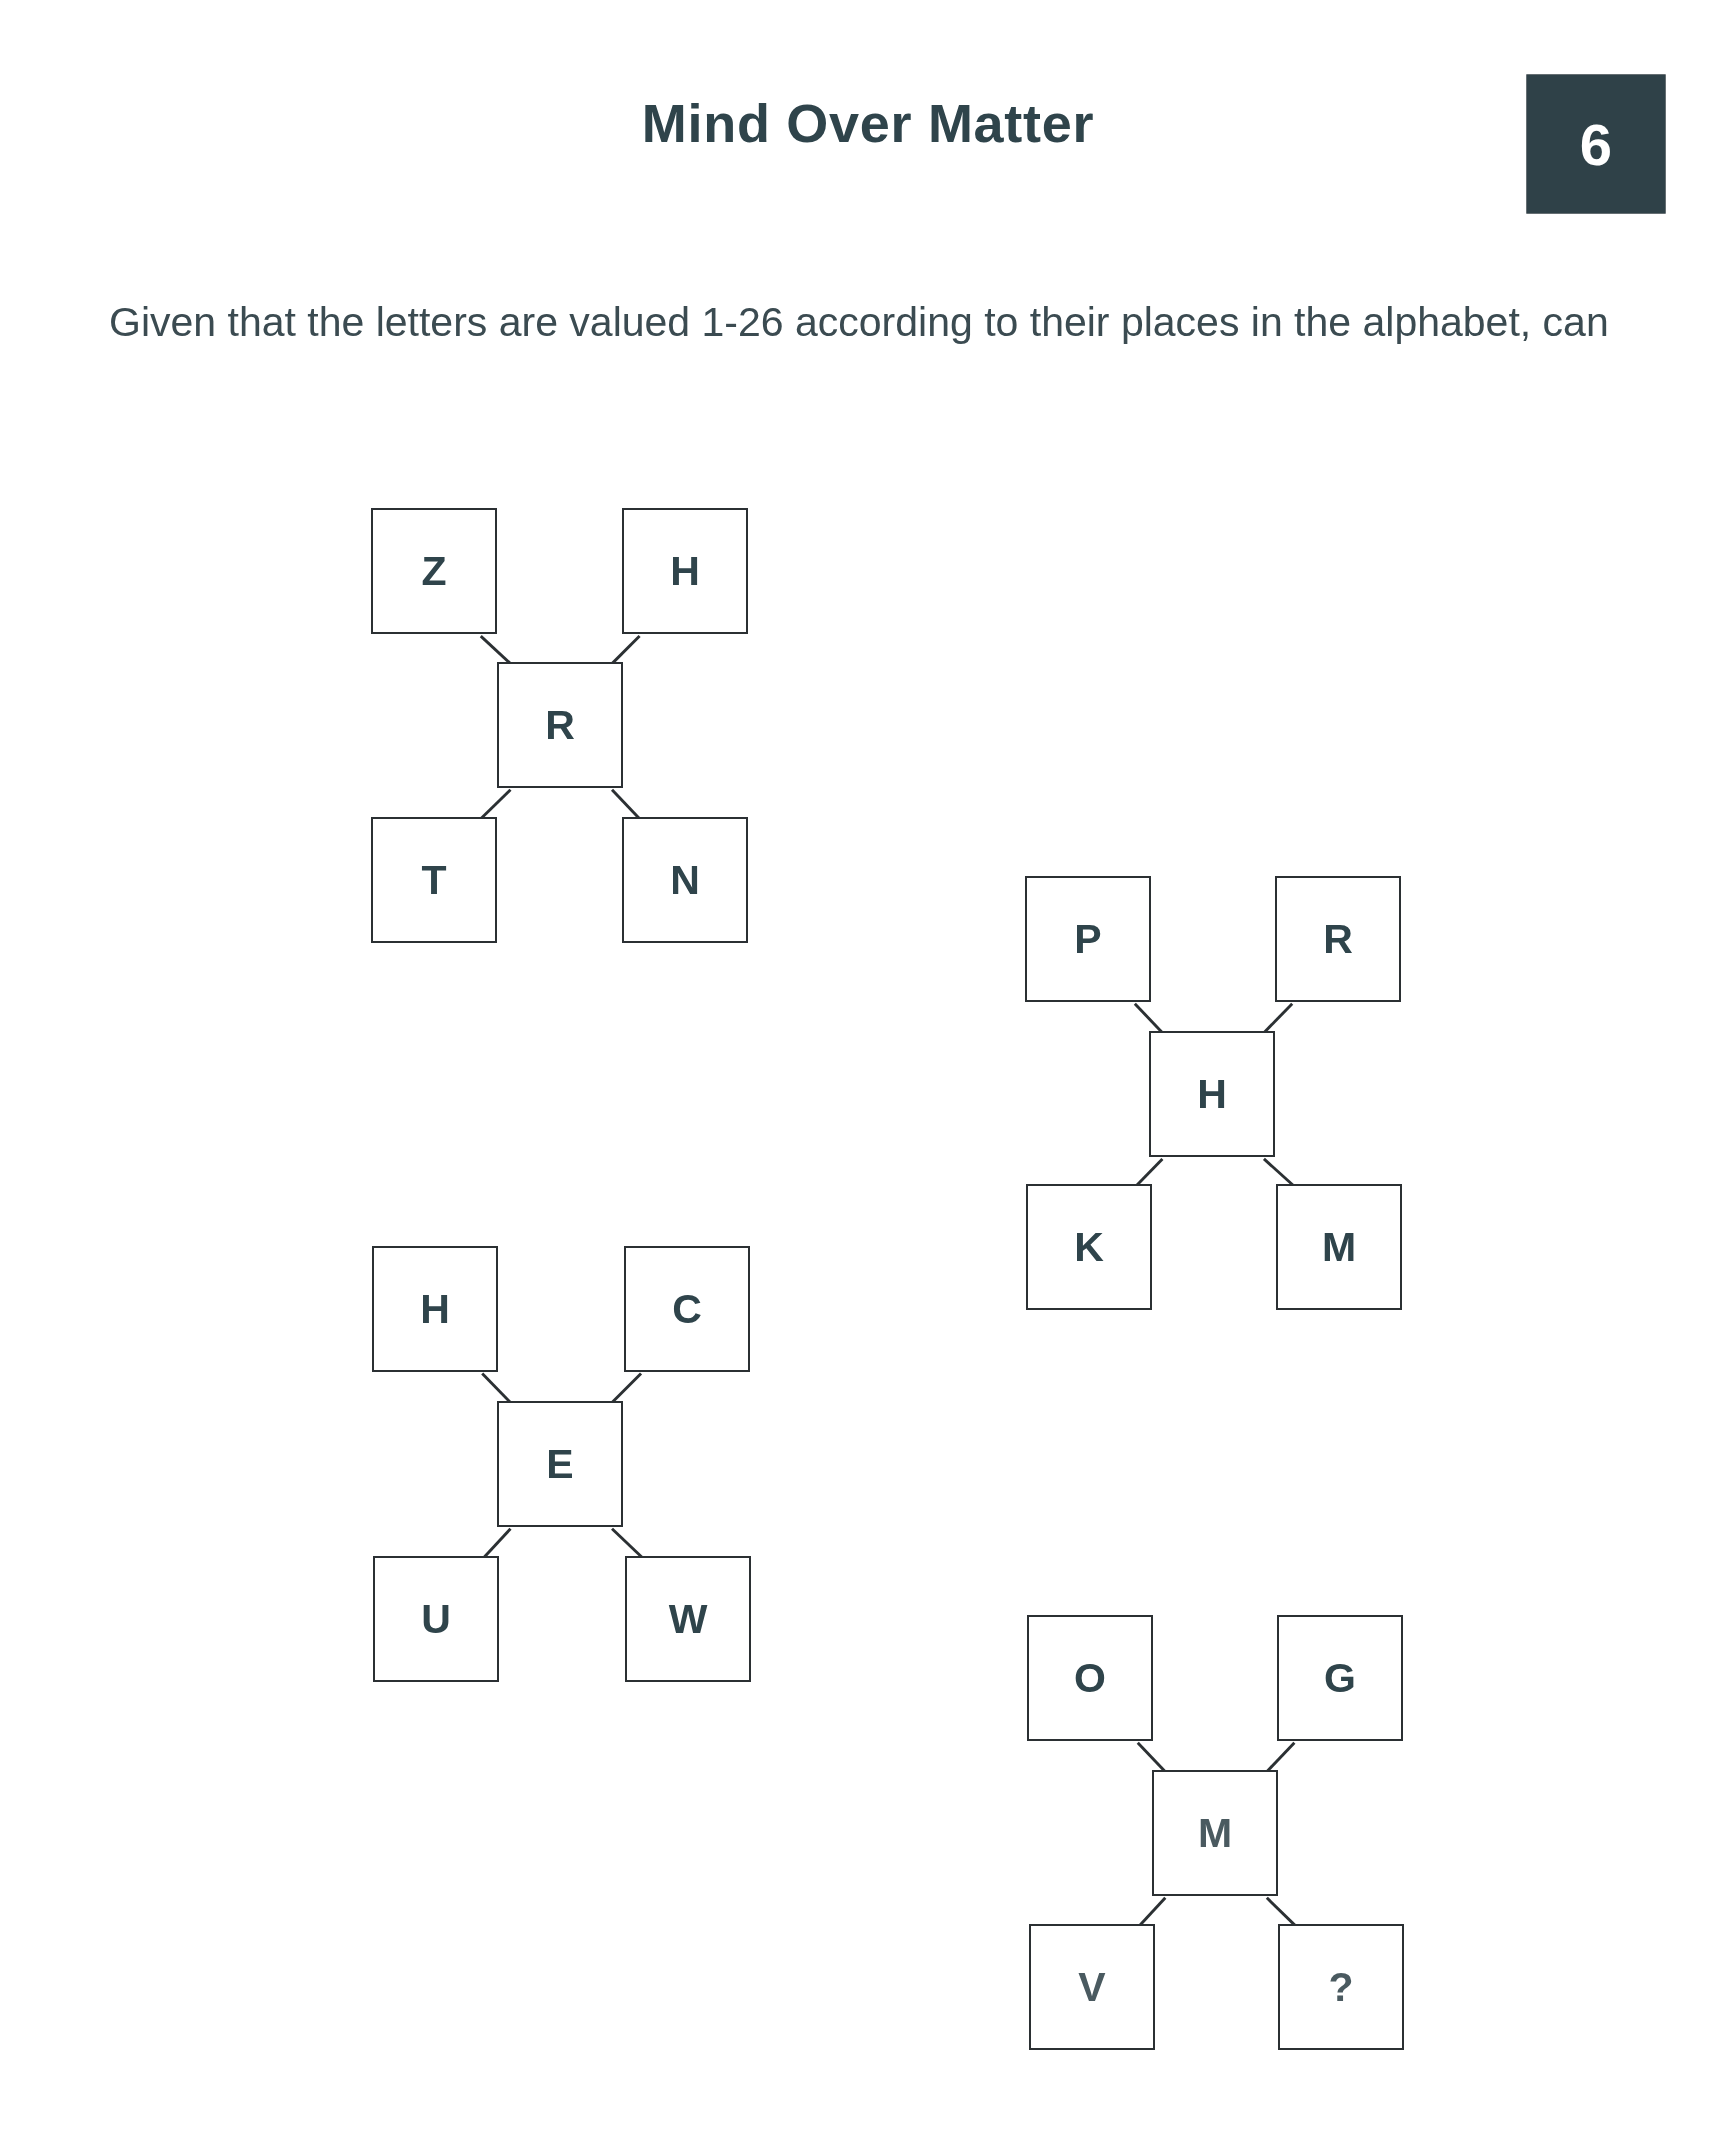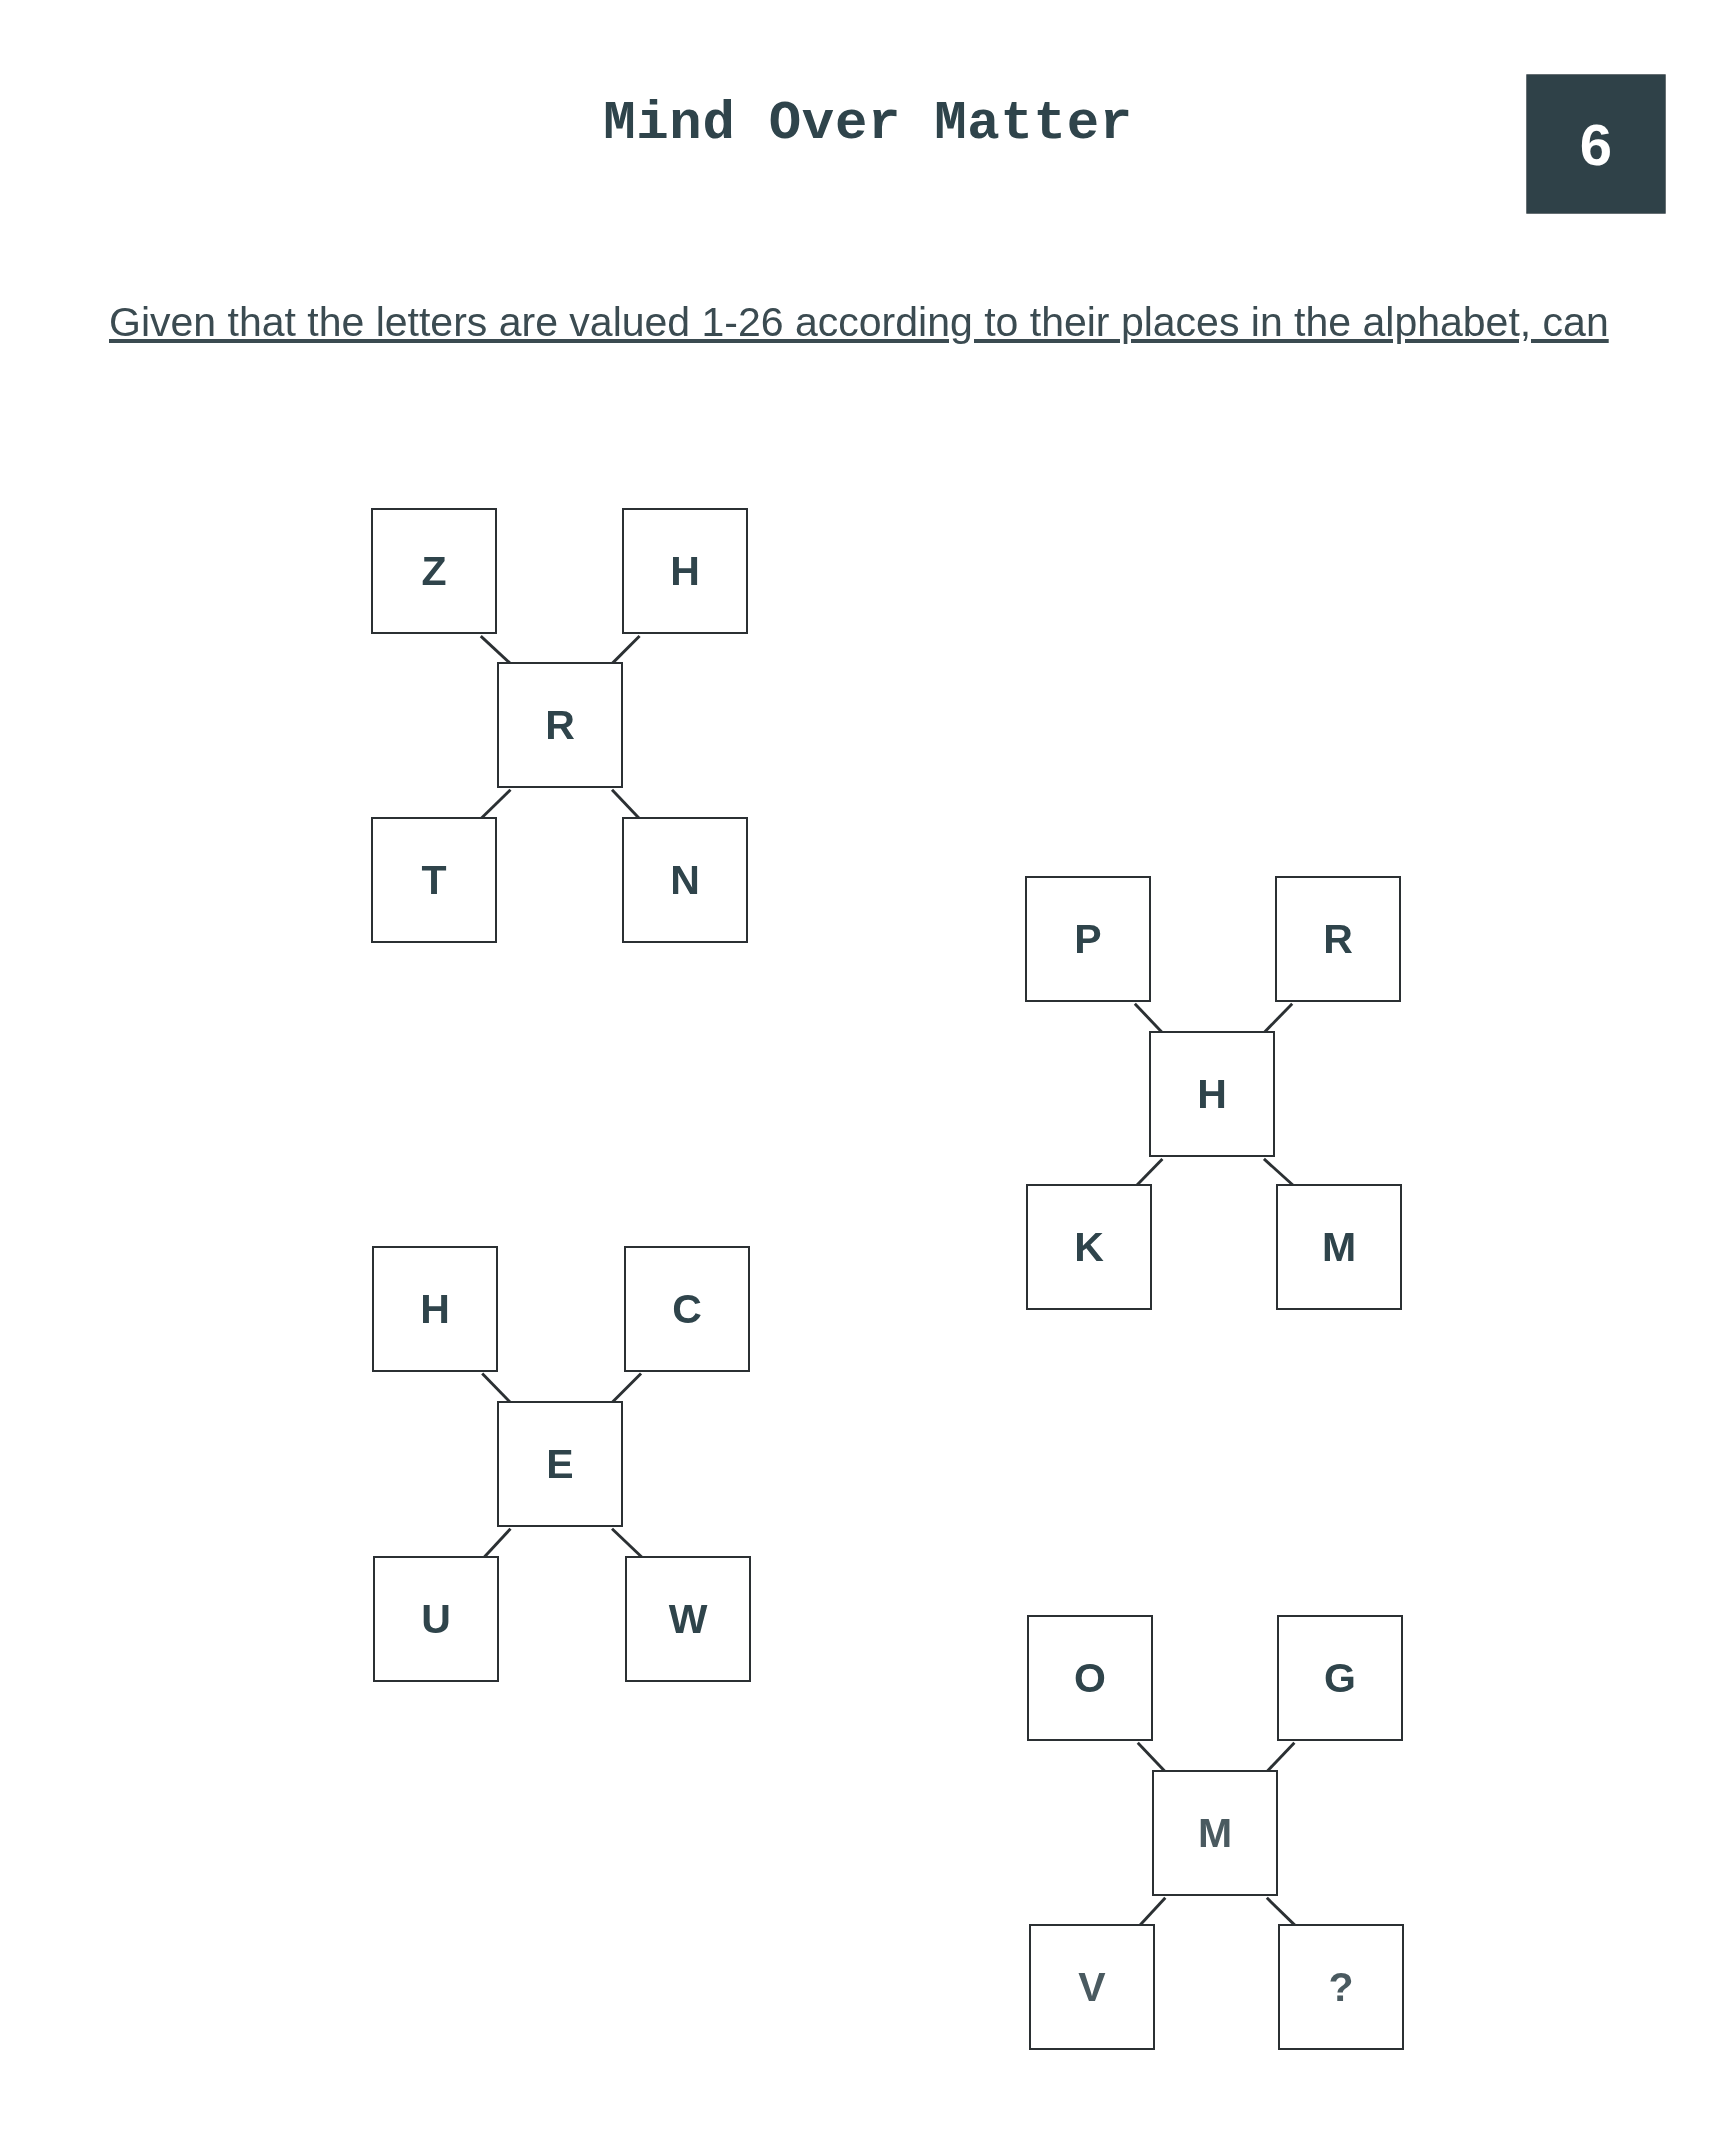--- a/index.html
+++ b/index.html
@@ -3,33 +3,33 @@
 <meta charset="utf-8">
 <style>
   html, body { margin: 0; padding: 0; background: #ffffff; }
   body {
     width: 1736px; height: 2151px; position: relative; overflow: hidden;
     font-family: "Liberation Sans", sans-serif;
   }
   .title {
     position: absolute; left: 0; width: 1736px; top: 87px;
     text-align: center; font-weight: bold; font-size: 54px; line-height: 73px;
-    color: #2f444b; letter-spacing: 0.7px; font-family: Liberation Mono, monospace;
+    color: #2f444b; letter-spacing: 0.7px;
   }
   .badge {
     position: absolute; left: 1527px; top: 75px; width: 138px; height: 138px;
     background: #2f4148; color: #ffffff; font-weight: bold; font-size: 58px;
     display: flex; align-items: center; justify-content: center;
     box-shadow: 0 0 0 0.7px #263238;
   }
   .instructions {
     position: absolute; left: 109px; top: 297px; width: 1559px;
     font-size: 41px; line-height: 51px; color: #3b4b51;
   }
-  .instructions p { margin: 0; white-space: nowrap; text-decoration: underline; }
+  .instructions p { margin: 0; white-space: nowrap; }
   svg.connectors { position: absolute; left: 0; top: 0; width: 1736px; height: 2151px; pointer-events: none; }
   .box {
     position: absolute; width: 122px; height: 122px;
     border: 2.9px solid #2b3033; background: #ffffff;
     display: flex; align-items: center; justify-content: center;
     font-weight: bold; font-size: 41px; color: #2f444b;
     box-sizing: content-box;
   }
   .box.faded { color: #4a5a60; font-weight: bold; }
 </style>

